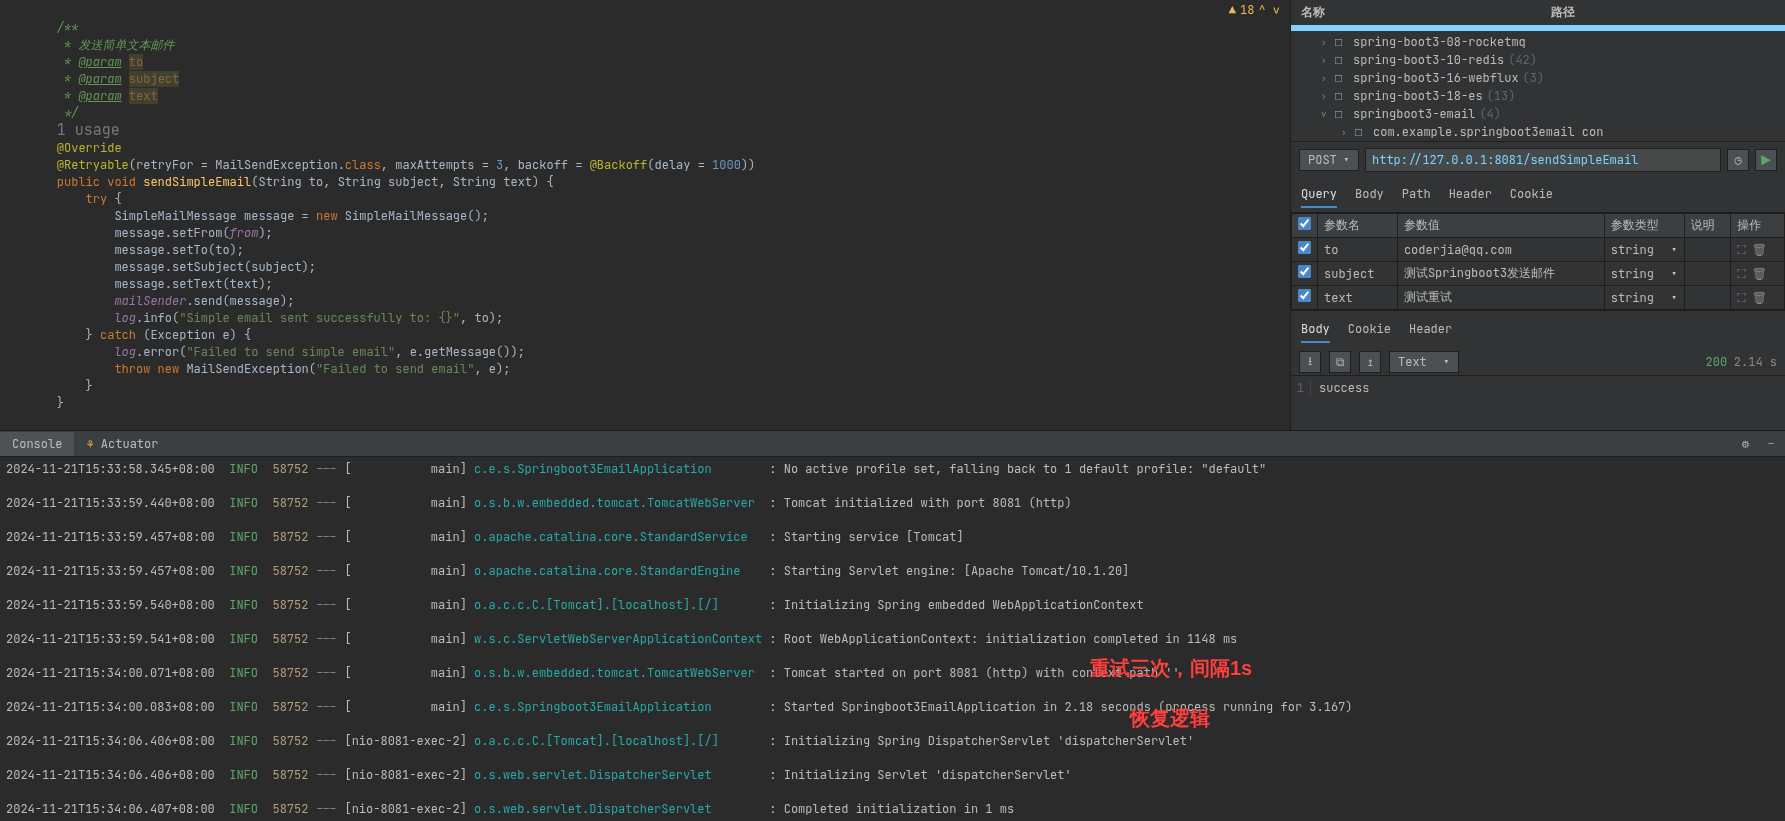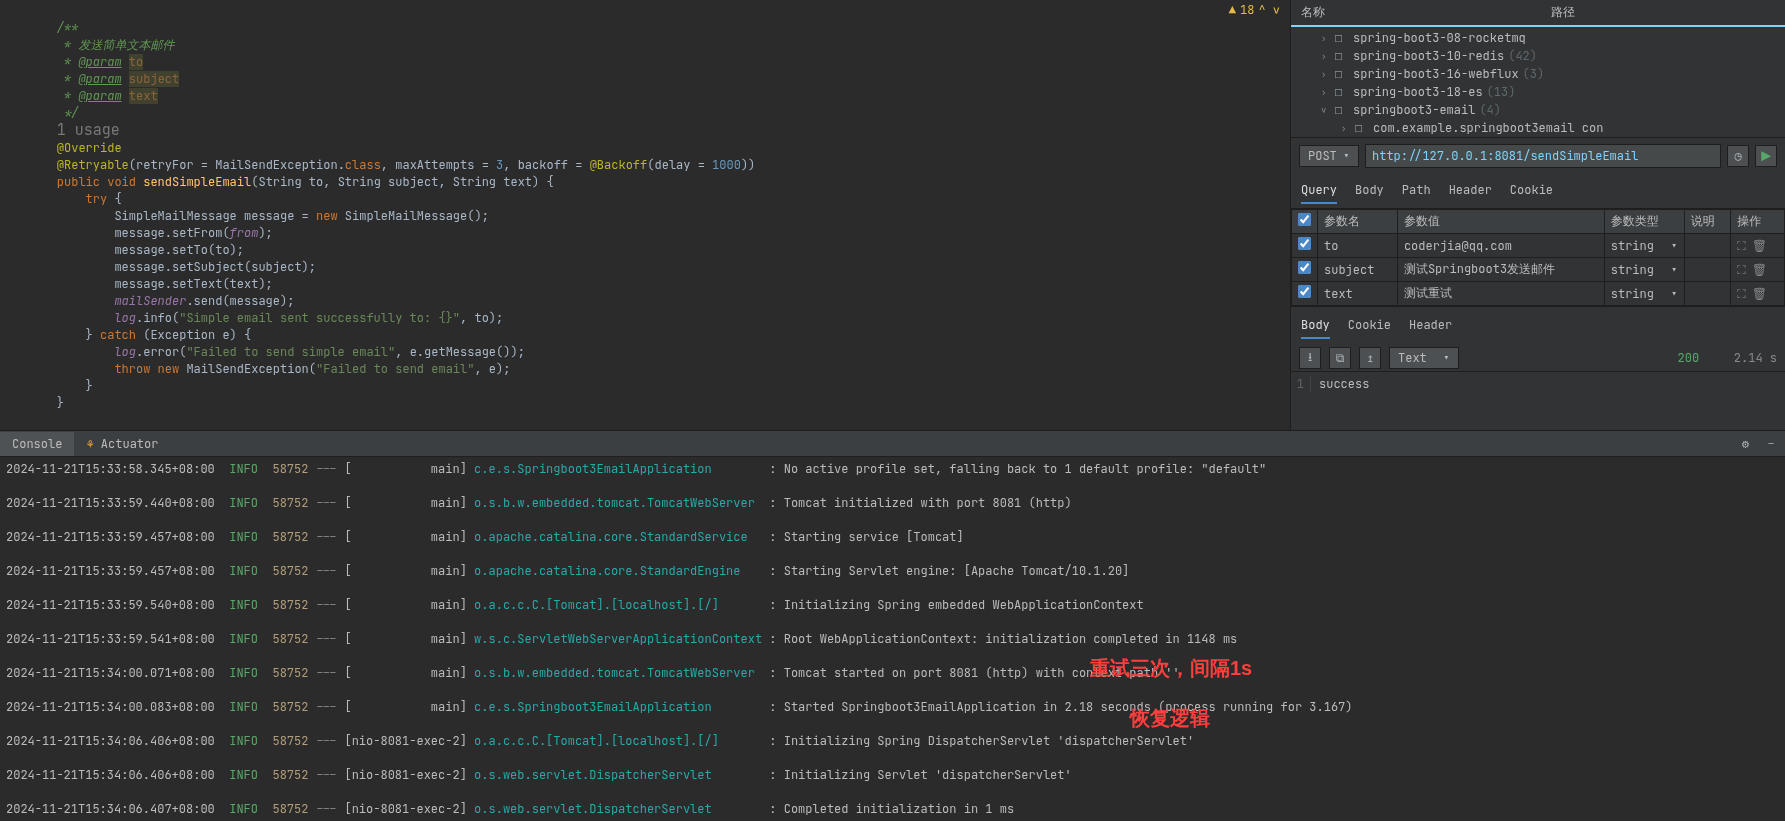--- a/index.html
+++ b/index.html
@@ -15,21 +15,21 @@
 .c-doc-param { color:#8a653b; background:#41412f; }
 .c-key { color:#cc7832; }
 .c-anno { color:#bbb529; }
 .c-str { color:#6a8759; }
 .c-num { color:#6897bb; }
 .c-type { color:#a9b7c6; }
 .c-method { color:#ffc66d; }
 .c-field { color:#9876aa; font-style:italic; }
 .c-usage { color:#787878; font-size:15px; }
 .right-pane { width:495px; background:#313335; display:flex; flex-direction:column; border-left:1px solid #1e1e1e; }
-.rp-header { display:flex; padding:4px 10px; border-bottom:2px solid #7dd3fc; font-size:11px; color:#bbbbbb; }
+.rp-header { display:flex; padding:4px 10px; border-bottom:6px solid #7dd3fc; font-size:11px; color:#bbbbbb;font-weight:bold; }
 .rp-header span:first-child { width:250px; }
 .tree { padding:2px 6px; font-size:12px; overflow:auto; max-height:110px; }
 .tree-row { display:flex; align-items:center; gap:4px; padding:1px 0 1px 16px; color:#bbbbbb; cursor:pointer; }
 .chev { width:10px; color:#888; font-size:9px; }
 .folder-icon { width:14px; height:14px; display:inline-block; }
 .folder-icon::before { content:"□"; color:#87939a; }
 .tree-count { color:#5e686c; }
 .http-panel { border-top:1px solid #1e1e1e; padding:6px 8px; display:flex; gap:6px; align-items:center; }
 .http-method { background:#4c5052; border:1px solid #1e1e1e; padding:2px 8px; color:#bbb; width:60px; display:flex; justify-content:space-between; align-items:center; }
 .http-url { flex:1; background:#45494a; border:1px solid #1e1e1e; padding:3px 6px; color:#7dd3fc; }
@@ -42,21 +42,21 @@
 .params-table th, .params-table td { border:1px solid #1e1e1e; padding:3px 6px; text-align:left; font-size:12px; color:#bbb; font-weight:normal; }
 .params-table th { background:#3c3f41; }
 .params-table td { background:#313335; }
 .params-table input[type=checkbox] { accent-color:#4a88c7; }
 .dropdown-cell { display:flex; justify-content:space-between; align-items:center; }
 .row-actions { display:flex; gap:6px; color:#888; }
 .resp-tabs { display:flex; gap:18px; padding:6px 10px; border-top:1px solid #1e1e1e; }
 .resp-toolbar { display:flex; align-items:center; gap:8px; padding:2px 8px; border-bottom:1px solid #1e1e1e; }
 .resp-status { margin-left:auto; font-size:11px; }
 .resp-code { color:#59a869; }
-.resp-time { color:#888;margin-left:28px; }
+.resp-time { color:#888; }
 .resp-body { display:flex; padding:4px 0; }
 .resp-body .lineno { width:20px; text-align:right; color:#606366; padding-right:6px; border-right:1px solid #444; }
 .resp-body .content { padding-left:8px; color:#bbb;text-align:right; }
 .bottom { flex:1; display:flex; flex-direction:column; background:#2b2b2b; border-top:1px solid #1e1e1e; }
 .bottom-tabs { display:flex; background:#3c3f41; border-bottom:1px solid #1e1e1e; align-items:center; }
 .bottom-tab { padding:4px 12px; color:#bbb; cursor:pointer; font-size:12px; }
 .bottom-tab.active { background:#4e5254; }
 .bottom-tabs .spacer { flex:1; }
 .bottom-tabs .gear { padding:4px 8px; color:#afb1b3; cursor:pointer; }
 .console { flex:1; overflow:auto; padding:4px 6px; line-height:17px; white-space:pre; font-size:12.5px; }

